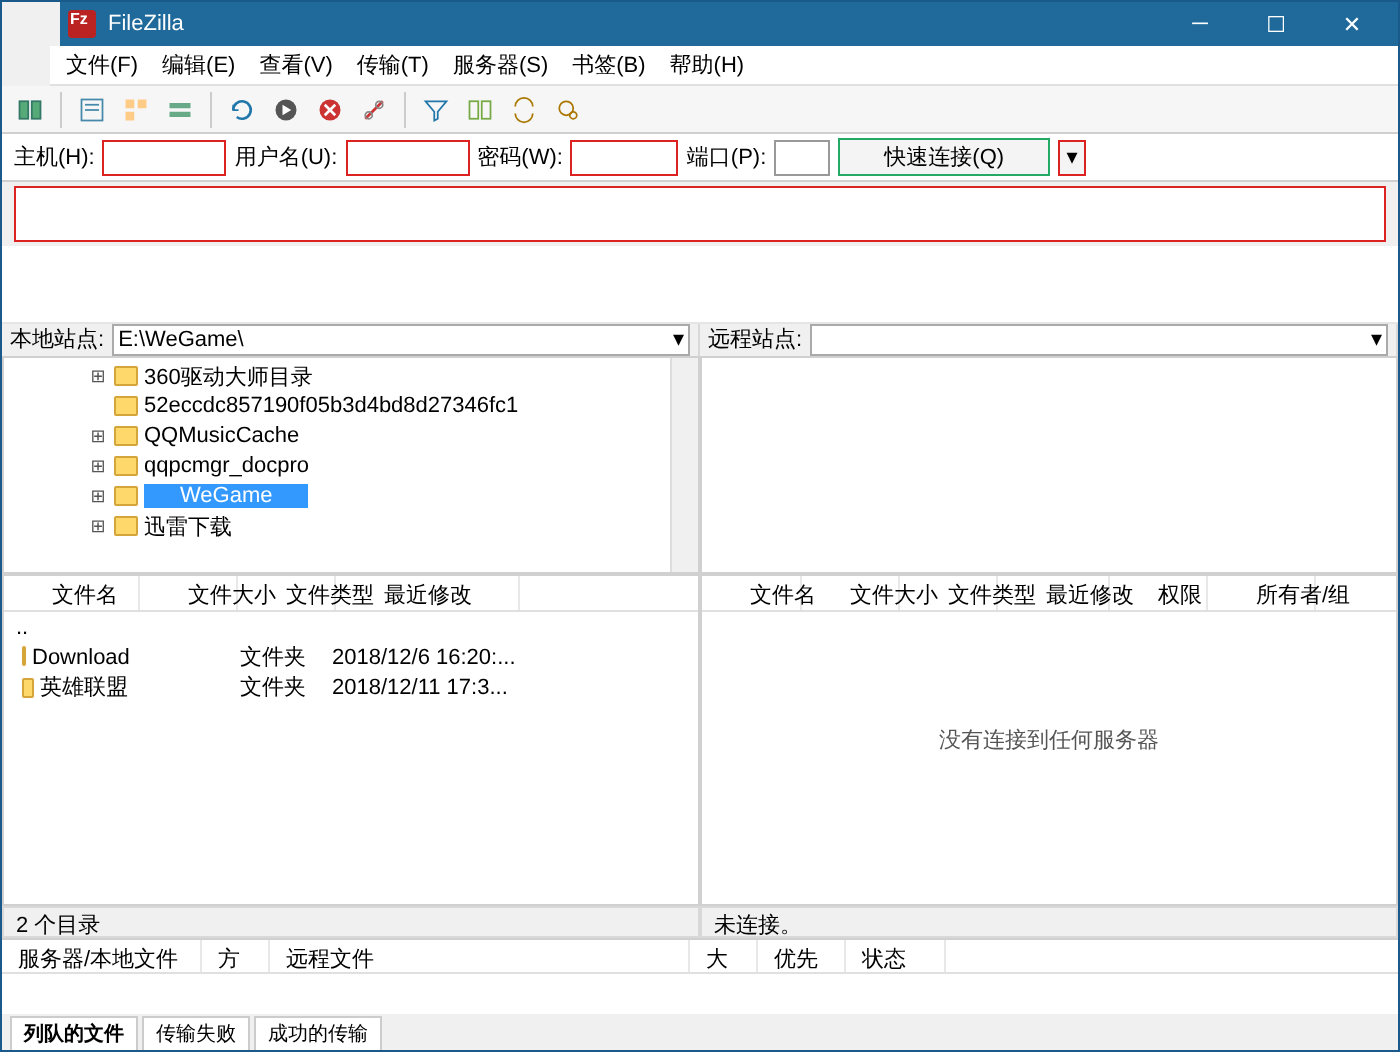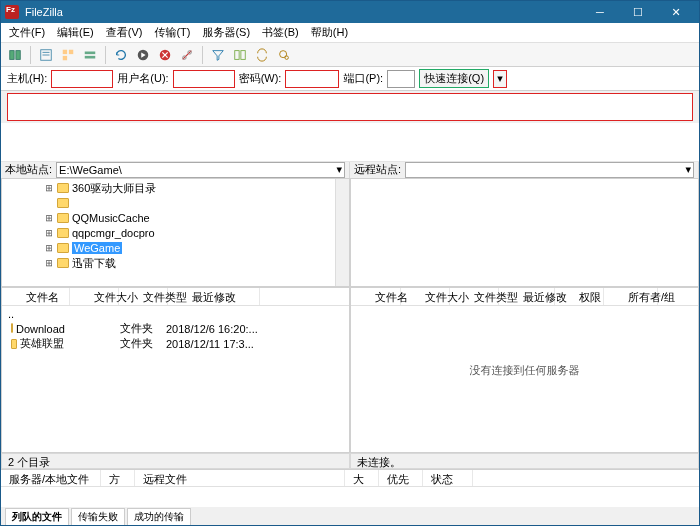--- a/index.html
+++ b/index.html
@@ -1,50 +1,50 @@
 <!DOCTYPE html>
 <html><head>
 <meta charset="utf-8">
 <style>
   * { box-sizing: border-box; margin: 0; padding: 0; font-family: "Microsoft YaHei", "SimSun", sans-serif; font-size: 11px; }
   html, body { width: 700px; height: 526px; overflow: hidden; background: #fff; }
   .window { width: 700px; height: 526px; border: 1px solid #1a5a8a; display: flex; flex-direction: column; background: #f0f0f0; }
-  .titlebar { height: 22px; background: #1f6a9a; color: #fff; display: flex; align-items: center; padding: 0 4px; }
+  .titlebar { height: 22px; background: #1f6a9a; color: #fff; display: flex; align-items: center; padding: 0 4px; margin-left: 29px; }
   .titlebar .logo { width: 14px; height: 14px; background: #b22; border-radius: 2px; margin-right: 6px; position: relative; }
   .titlebar .logo::after { content: "Fz"; color: #fff; font-size: 8px; position: absolute; left: 1px; top: 0; font-weight: bold; }
   .titlebar .title { flex: 1; }
   .titlebar .winbtn { width: 38px; height: 22px; display: flex; align-items: center; justify-content: center; color: #fff; }
-  .menubar { height: 20px; background: #fff; display: flex; align-items: center; padding: 0 4px; gap: 4px; border-bottom: 1px solid #e0e0e0; }
+  .menubar { height: 20px; background: #fff; display: flex; align-items: center; padding: 0 4px; gap: 4px; border-bottom: 1px solid #e0e0e0; margin-left: 24px; }
   .menubar span { padding: 2px 4px; }
   .toolbar { height: 26px; background: #f6f6f6; display: flex; align-items: center; padding: 0 4px; gap: 2px; border-bottom: 1px solid #d0d0d0; }
   .tbtn { width: 20px; height: 20px; display: flex; align-items: center; justify-content: center; border: 1px solid transparent; border-radius: 2px; }
   .tbtn svg { width: 14px; height: 14px; }
   .sep { width: 1px; height: 18px; background: #ccc; margin: 0 3px; }
   .quickbar { height: 24px; background: #fff; display: flex; align-items: center; padding: 2px 6px; gap: 4px; border-bottom: 1px solid #d0d0d0; }
   .quickbar label { white-space: nowrap; }
   .quickbar input { border: 1px solid #d22; height: 18px; padding: 0 2px; background: #fff; }
   .quickbar .host { width: 62px; }
   .quickbar .user { width: 62px; }
   .quickbar .pass { width: 54px; }
   .quickbar .port { width: 28px; border-color: #999; }
-  .qbtn { border: 1px solid #2a6; padding: 1px 4px; background: #f4f4f4; }
+  .qbtn { border: 1px solid #2a6; padding: 1px 22px; background: #f4f4f4; }
   .dropbtn { width: 14px; height: 18px; border: 1px solid #d22; background: #f4f4f4; display: flex; align-items: center; justify-content: center; }
   .log { height: 30px; border: 1px solid #d22; margin: 2px 6px; background: #fff; }
   .spacer { height: 40px; background: #fff; }
   .site-row { display: flex; height: 18px; border-top: 1px solid #e5e5e5; }
   .site-row .half { flex: 1; display: flex; align-items: center; padding: 0 4px; gap: 4px; background: #f0f0f0; border-right: 1px solid #d8d8d8; }
   .combo { flex: 1; height: 16px; border: 1px solid #aaa; background: #fff; display: flex; align-items: center; padding: 0 2px; justify-content: space-between; }
   .tree-row { display: flex; height: 118px; }
   .tree-row .pane { flex: 1; background: #fff; border: 1px solid #d0d0d0; overflow: auto; position: relative; }
   .tree { padding: 2px 2px; }
   .tree .node { display: flex; align-items: center; height: 15px; white-space: nowrap; }
   .tree .node .exp { width: 10px; text-align: center; color: #555; font-size: 9px; }
   .tree .node .exp.blank { visibility: hidden; }
   .folder-icon { width: 12px; height: 10px; background: #ffd86b; border: 1px solid #d4a63a; border-radius: 1px; margin: 0 3px; }
-  .sel { background: #3399ff; color: #fff; padding: 0 2px; } .i2 { padding-left: 40px; }
+  .sel { background: #3399ff; color: #fff; padding: 0 18px; } .i2 { padding-left: 40px; }
   .list-row { display: flex; height: 178px; }
   .list-row .pane { flex: 1; background: #fff; border: 1px solid #d0d0d0; display: flex; flex-direction: column; position: relative; }
   .cols { display: flex; height: 18px; background: #fff; border-bottom: 1px solid #e0e0e0; }
   .cols .col { padding: 2px 24px; border-right: 1px solid #e8e8e8; white-space: nowrap; }
   .files { flex: 1; overflow: auto; }
   .frow { display: flex; height: 15px; align-items: center; }
   .frow .c { padding: 0 6px; white-space: nowrap; }
   .empty-msg { position: absolute; top: 50%; left: 50%; transform: translate(-50%,-50%); color: #555; }
   .footer-row { display: flex; height: 16px; }
   .footer-row .half { flex: 1; background: #f0f0f0; border: 1px solid #d8d8d8; padding: 1px 6px; }
@@ -198,20 +198,21 @@
     <div class="pane">
       <div class="tree" id="local-tree">
           <div class="node i2">
             <span class="exp">⊞</span>
             <span class="folder-icon"></span>
             <span>360驱动大师目录</span>
           </div>
           <div class="node i2">
             <span class="exp blank">·</span>
             <span class="folder-icon"></span>
+            <span>52eccdc857190f05b3d4bd8d27346fc1</span>
           </div>
           <div class="node i2">
             <span class="exp">⊞</span>
             <span class="folder-icon"></span>
             <span>QQMusicCache</span>
           </div>
           <div class="node i2">
             <span class="exp">⊞</span>
             <span class="folder-icon"></span>
             <span>qqpcmgr_docpro</span>

